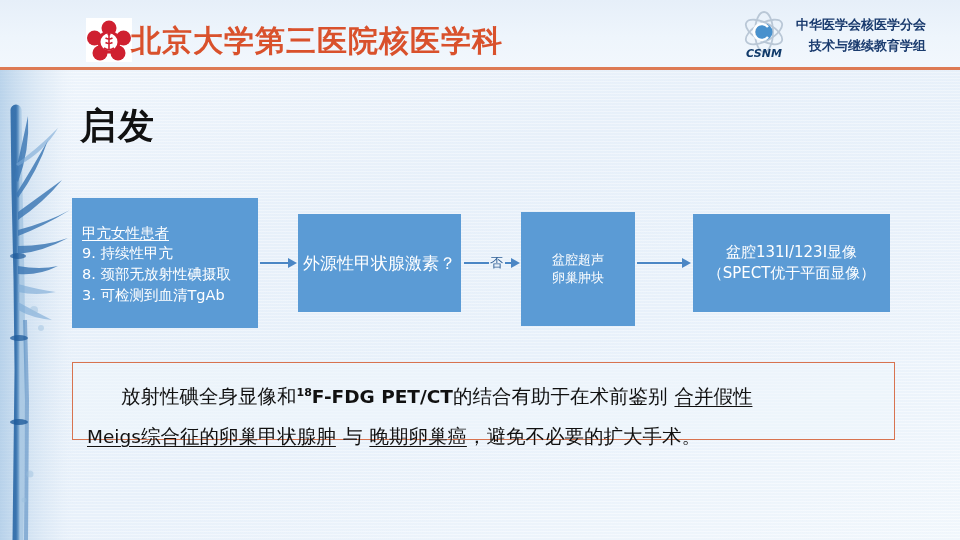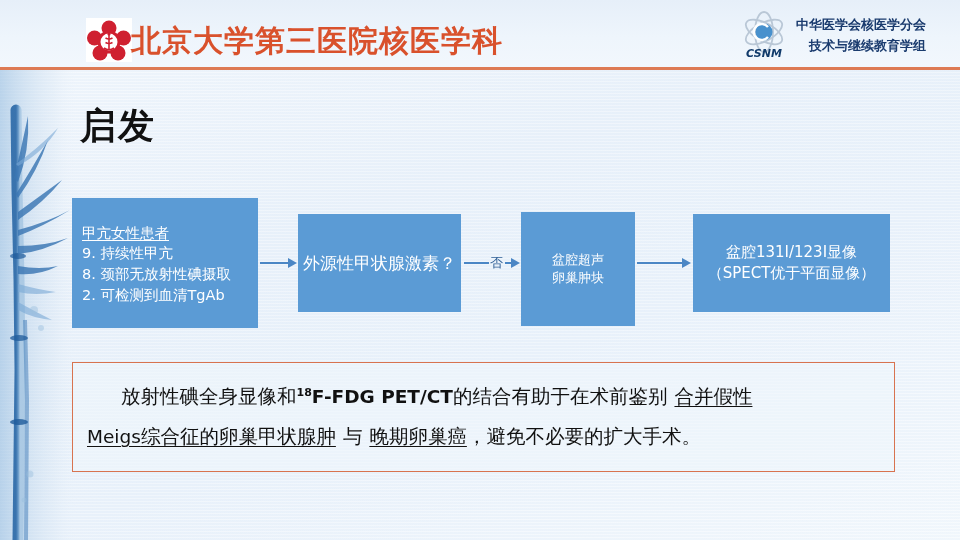--- a/index.html
+++ b/index.html
@@ -112,21 +112,21 @@
     border-bottom: 5px solid transparent;
     border-left: 9px solid #4a86c5;
   }
   .conn-label {
     position: absolute; font-size: 13px; color: #2f5f96;
     font-family: "DejaVu Sans", "Liberation Sans", sans-serif;
   }
 
   
   #conclusion {
-    position: absolute; left: 72px; top: 362px; width: 823px; height: 110px;
+    position: absolute; left: 72px; top: 362px; width: 823px; height: 78px;
     border: 1.5px solid #d8734f;
     background: rgba(238,245,252,0.55);
     padding: 10px 14px 0 14px;
     font-family: "DejaVu Serif", "Liberation Serif", serif;
     font-size: 19.5px;
     color: #111;
     line-height: 40px;
   }
   #conclusion .indent { display: inline-block; width: 34px; }
   #conclusion .sans {
@@ -230,21 +230,21 @@
   </div>
 
   <div id="slide-title">启发</div>
 
   <div id="flow">
 
     <div class="fbox" id="box1">
       <div class="ln u">甲亢女性患者</div>
       <div class="ln">9. 持续性甲亢</div>
       <div class="ln">8. 颈部无放射性碘摄取</div>
-      <div class="ln">2. 可检测到血清TgAb</div>
+      <div class="ln">3. 可检测到血清TgAb</div>
     </div>
 
     <div class="fbox centered" id="box2">
       <div class="ln">外源性甲状腺激素？</div>
     </div>
 
     <div class="fbox centered" id="box3">
       <div class="ln">盆腔超声</div>
       <div class="ln">卵巢肿块</div>
     </div>

